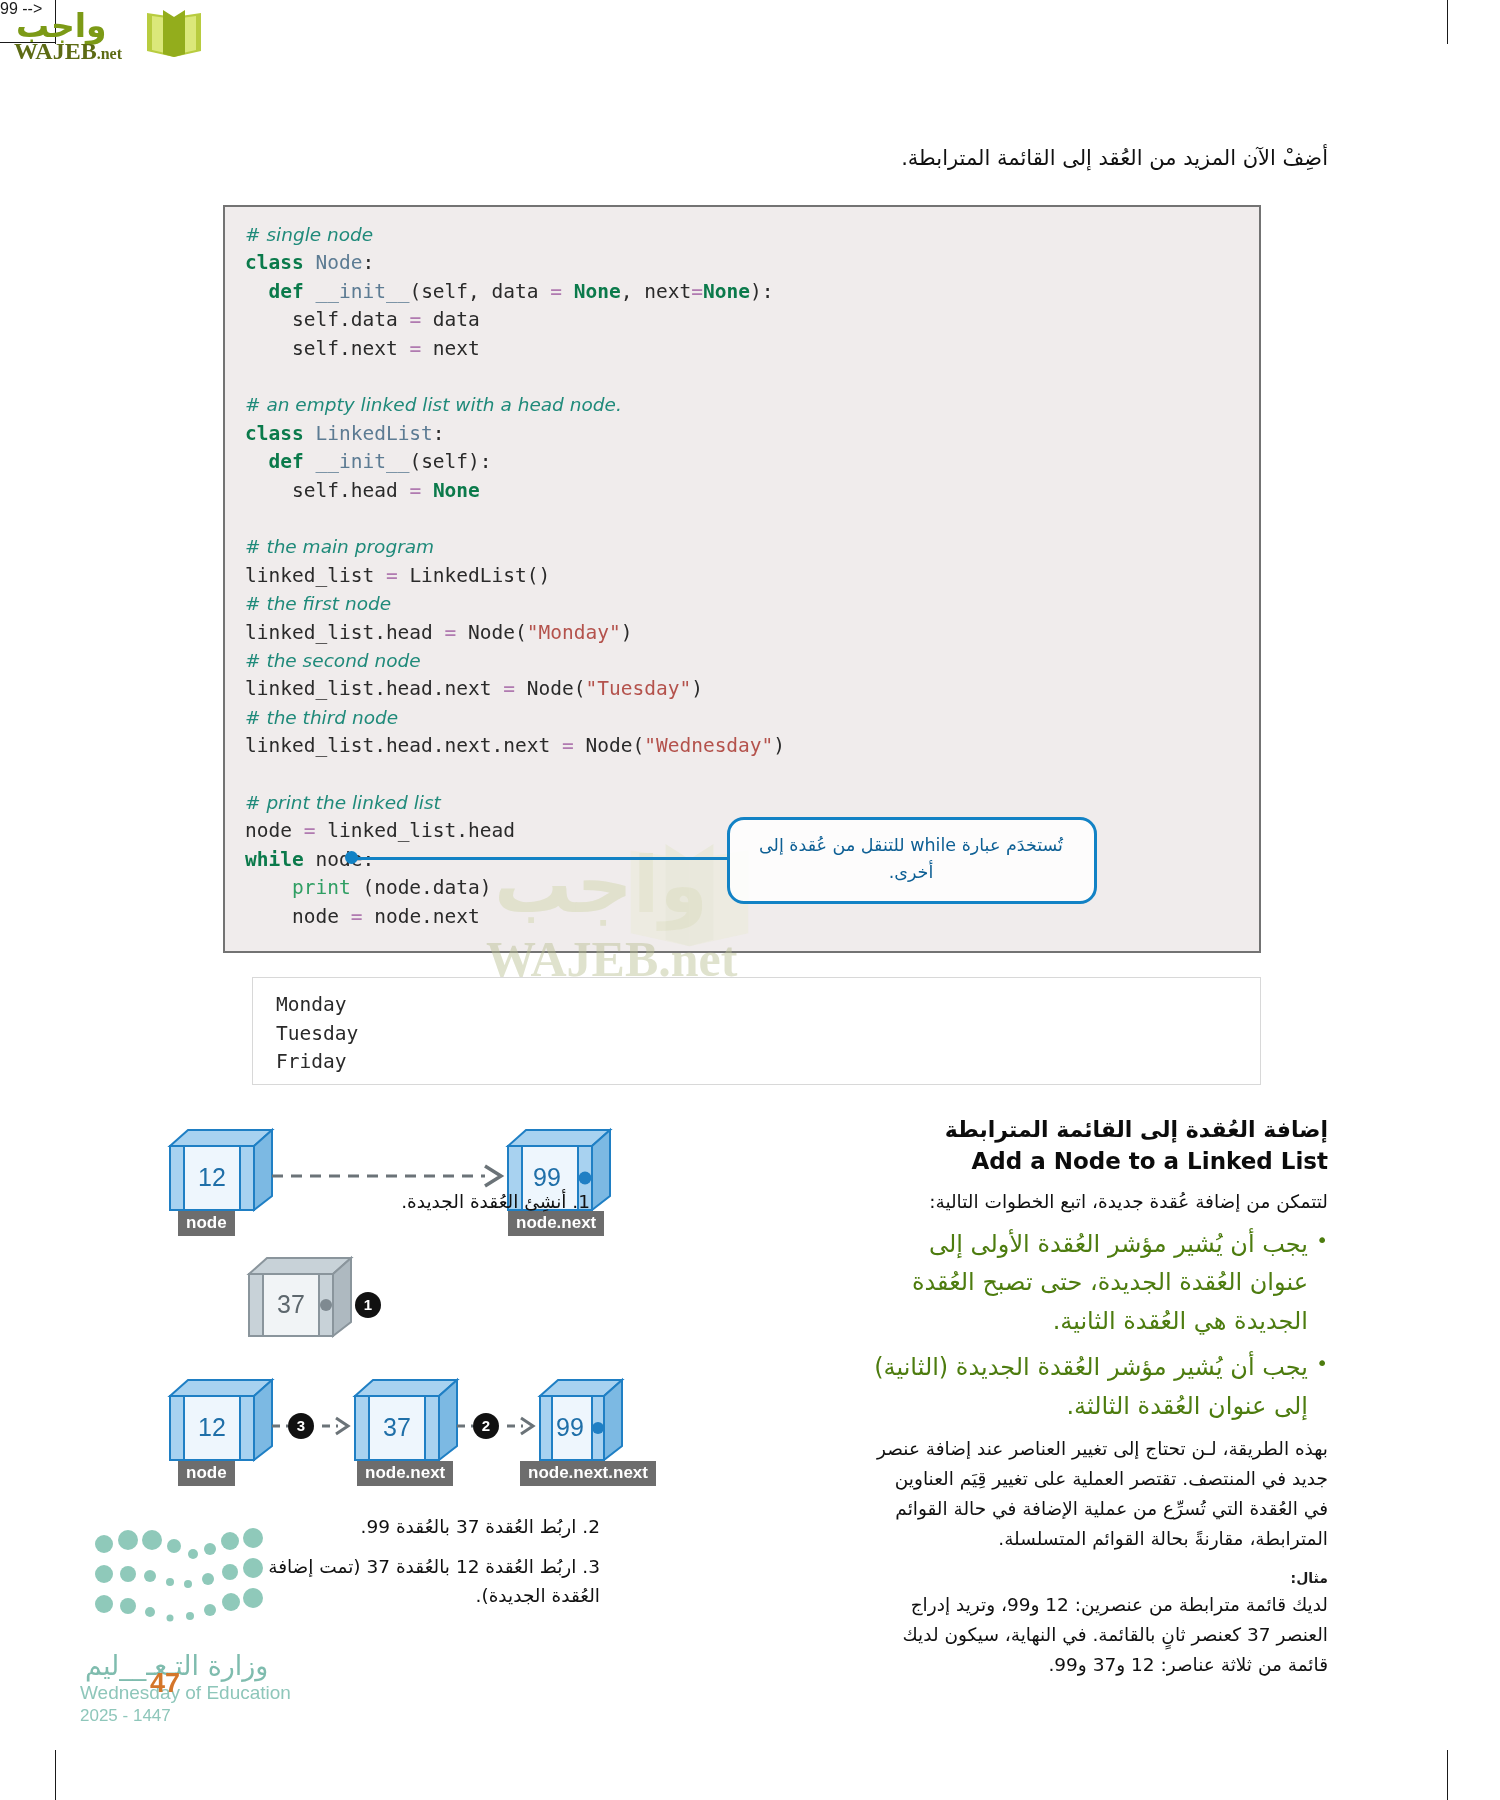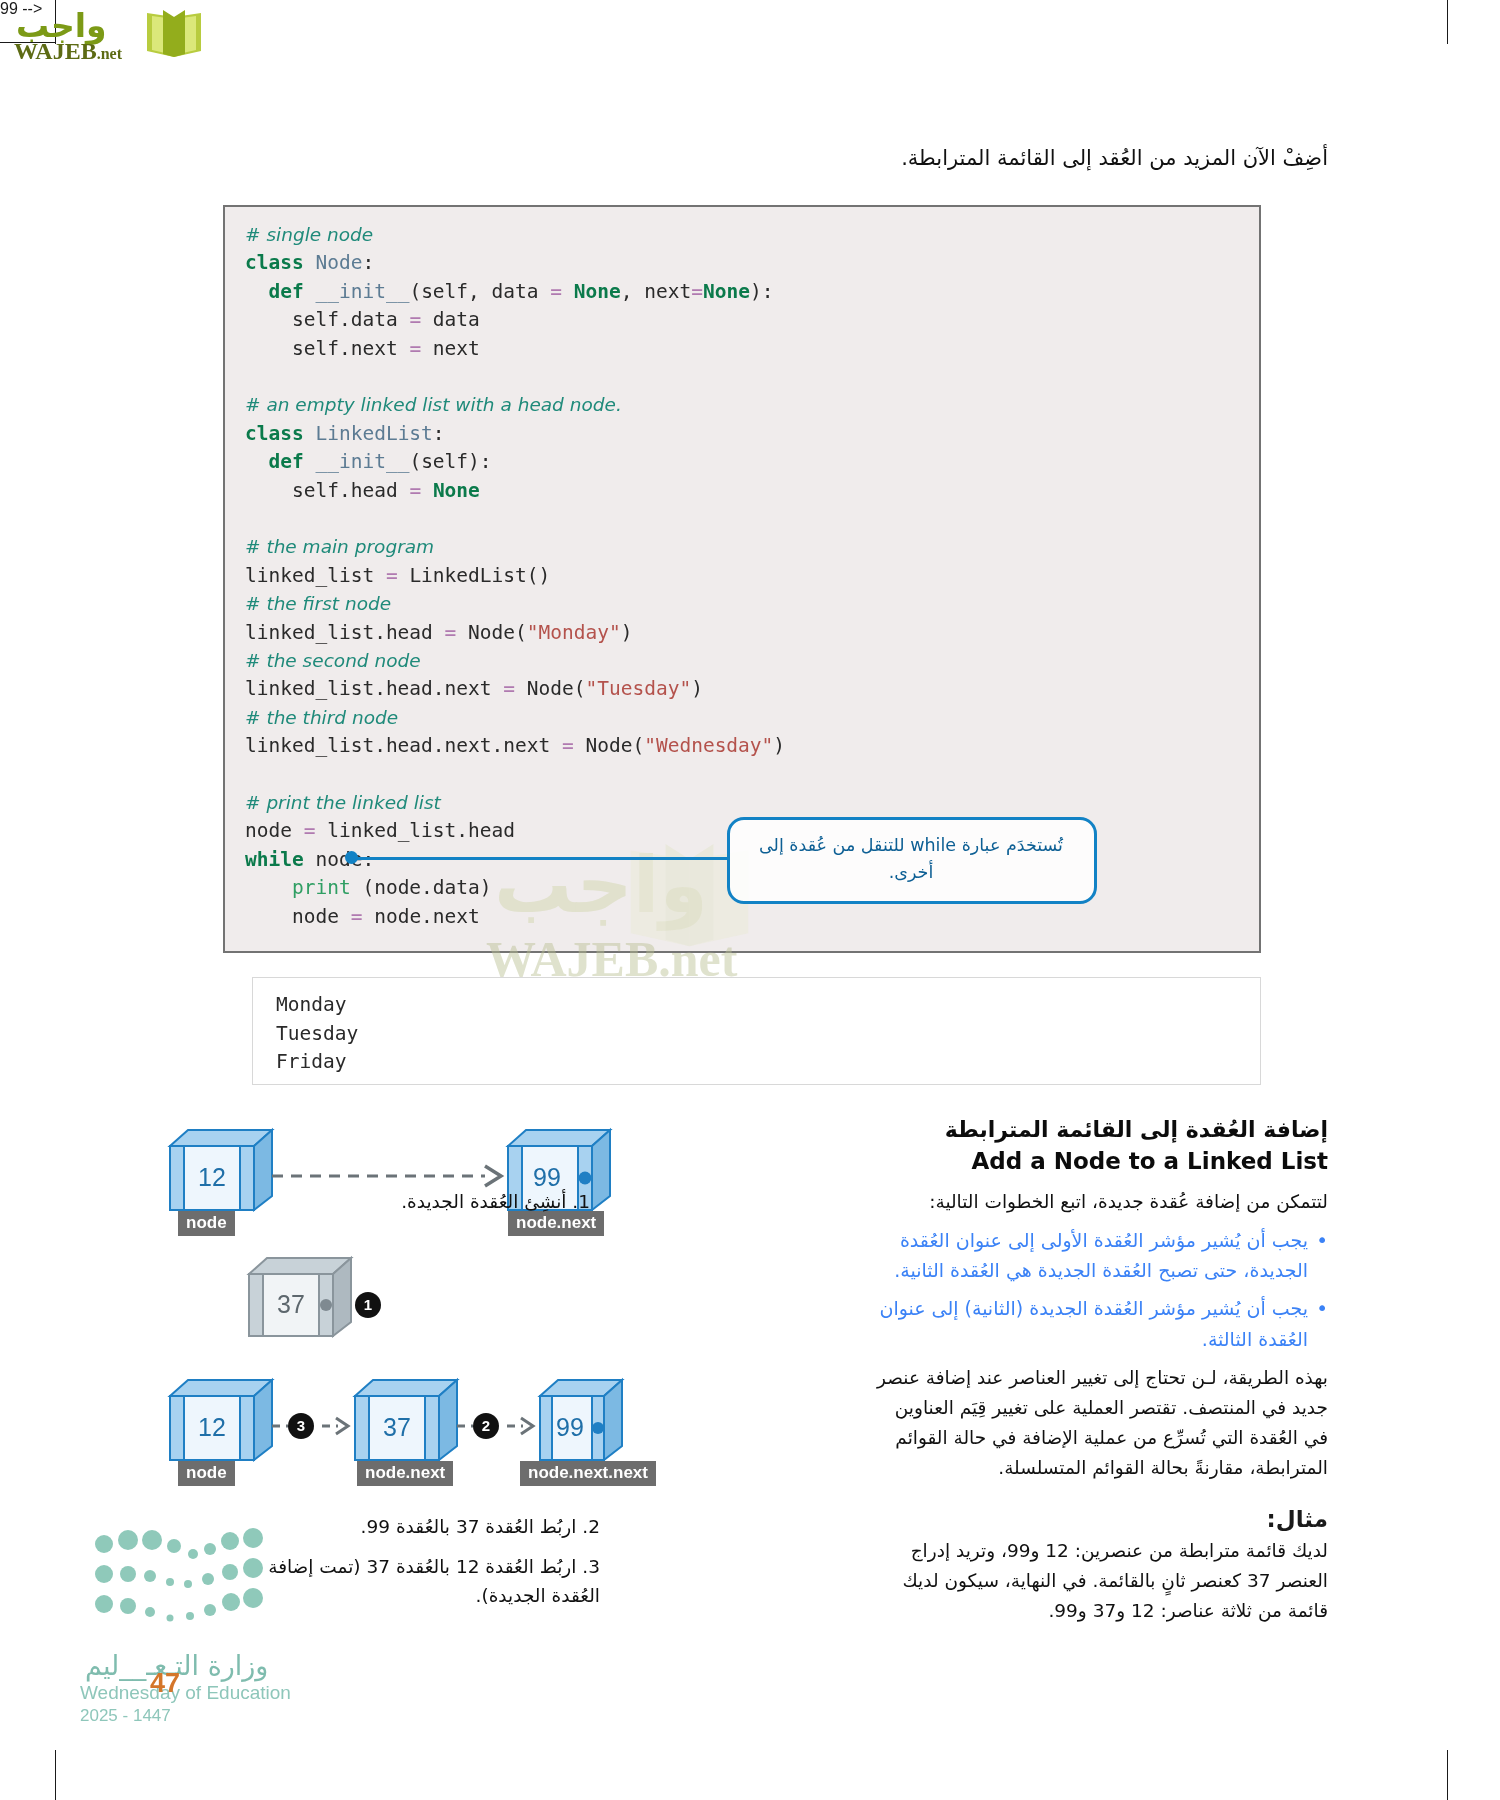--- a/index.html
+++ b/index.html
@@ -81,23 +81,23 @@
     white-space:pre;color:#2a2a2a;
   }
 
   
   .rcol{position:absolute;right:172px;top:1115px;width:460px;direction:rtl;text-align:right;
         font-family:"DejaVu Sans", sans-serif;}
   .h-ar{font-size:22px;font-weight:bold;color:#0c0c0c;line-height:1.35;margin:0 0 2px 0;}
   .h-en{font-size:23px;font-weight:bold;color:#0c0c0c;direction:ltr;text-align:right;line-height:1.3;margin:0 0 10px 0;}
   .p-ar{font-size:18.5px;line-height:1.62;color:#111;margin:0 0 8px 0;}
   .ul-ar{list-style:none;margin:0 0 8px 0;padding:0;}
-  .ul-ar li{font-size:19px;line-height:1.62;color:#3b82f6;position:relative;padding-right:20px;margin-bottom:7px;}
+  .ul-ar li{font-size:24px;line-height:1.62;color:#4d7c0f;position:relative;padding-right:20px;margin-bottom:7px;}
   .ul-ar li:before{content:"•";position:absolute;right:0;top:-1px;font-size:20px;}
-  .lbl-ex{font-size:23px;font-weight:bold;margin:24px 0 4px 0;}
+  .lbl-ex{font-size:14px;font-weight:bold;margin:16px 0 4px 0;}
 
   
   .diag{position:absolute;}
   .tag{
     display:inline-block;background:#6d6d6d;color:#fff;font-weight:bold;
     font-size:17px;padding:2px 8px 3px 8px;font-family:"Liberation Sans",sans-serif;
     white-space:nowrap;
   }
   .badge{
     position:absolute;width:26px;height:26px;border-radius:50%;background:#111;color:#fff;

